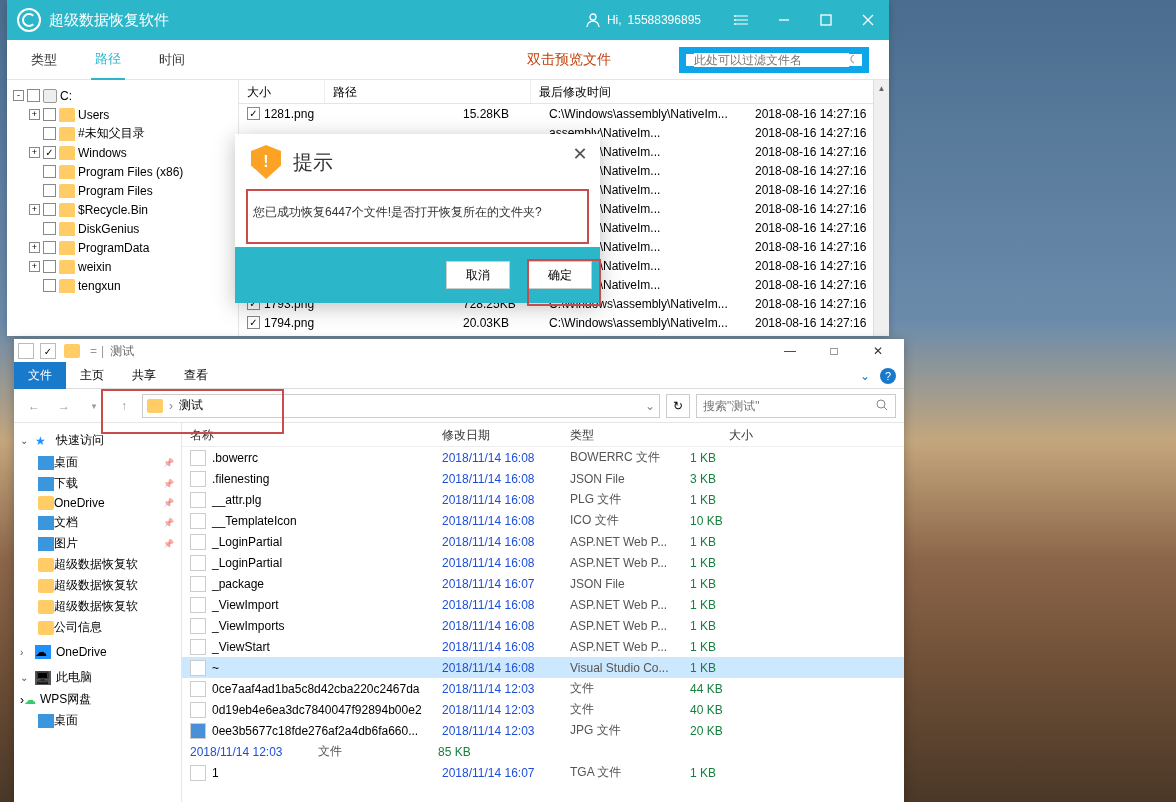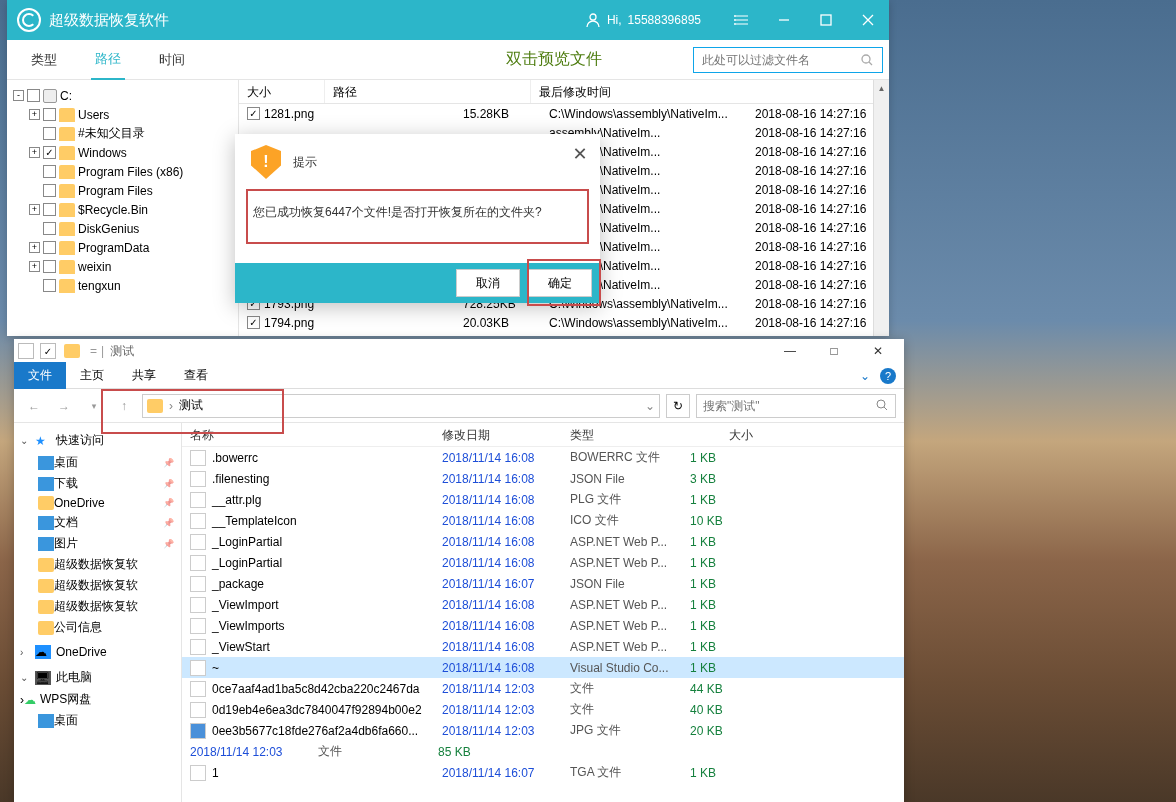--- a/index.html
+++ b/index.html
@@ -12,22 +12,22 @@
 .app1-logo::before{content:"";width:10px;height:10px;border:2px solid #fff;border-radius:50%;border-right-color:transparent}
 .app1-title{font-size:15px;flex:0 0 auto}
 .app1-spacer{flex:1}
 .app1-user{display:flex;align-items:center;gap:6px;margin-right:20px}
 .app1-user-icon{width:16px;height:16px}
 .app1-winbtns{display:flex}
 .app1-winbtn{width:42px;height:40px;display:flex;align-items:center;justify-content:center;cursor:pointer}
 .app1-tabs{height:40px;display:flex;align-items:center;padding:0 20px;gap:30px;border-bottom:1px solid #e5e5e5}
 .app1-tab{color:#333;cursor:pointer;padding:10px 4px;font-size:13px}
 .app1-tab.active{color:#2cb6c9;border-bottom:2px solid #2cb6c9}
-.app1-preview{position:absolute;left:499px;color:#4d7c0f;font-size:16px}
-.app1-filter{position:absolute;right:6px;width:190px;height:26px;border:1px solid #0ea5e9;padding:0 8px;display:flex;align-items:center}
+.app1-preview{position:absolute;left:520px;color:#c2410c;font-size:14px}
+.app1-filter{position:absolute;right:20px;width:190px;height:26px;border:7px solid #0ea5e9;padding:0 8px;display:flex;align-items:center}
 .app1-filter input{border:none;outline:none;flex:1;font-size:12px}
 .app1-body{display:flex;height:256px}
 .app1-tree{width:232px;border-right:1px solid #e5e5e5;padding:6px 4px;overflow:hidden}
 .tree-item{display:flex;align-items:center;height:19px;gap:3px;white-space:nowrap}
 .tree-toggle{width:11px;height:11px;border:1px solid #888;display:flex;align-items:center;justify-content:center;font-size:9px;line-height:1;cursor:pointer}
 .tree-spacer{width:11px;height:11px}
 .tree-check{width:13px;height:13px;border:1px solid #888;display:flex;align-items:center;justify-content:center;font-size:10px;cursor:pointer}
 .tree-icon{width:16px;height:14px;background:#fc6;border-radius:2px 2px 0 0}
 .tree-disk{width:14px;height:14px;border:1px solid #999;border-radius:2px;background:#eee}
 .tree-label{font-size:12px}
@@ -45,25 +45,25 @@
 .app1-td.c2{width:86px}
 .app1-td.c3{width:206px}
 .app1-td.c4{flex:1}
 .row-check{width:13px;height:13px;border:1px solid #888;display:flex;align-items:center;justify-content:center;font-size:10px}
 .app1-scrollbar{position:absolute;right:0;top:0;bottom:0;width:16px;background:#f0f0f0;border-left:1px solid #ddd}
 .app1-scrollbar-up,.app1-scrollbar-down{height:16px;display:flex;align-items:center;justify-content:center;font-size:8px;color:#666}
 
 .dialog{position:absolute;left:235px;top:134px;width:365px;height:169px;background:#fff;box-shadow:0 4px 20px rgba(0,0,0,.25)}
 .dialog-head{height:56px;display:flex;align-items:center;padding:0 16px;position:relative}
 .dialog-shield{width:30px;height:34px;background:#fca326;clip-path:polygon(50% 0,100% 18%,100% 60%,50% 100%,0 60%,0 18%);display:flex;align-items:center;justify-content:center;color:#fff;font-weight:bold;font-size:16px;margin-right:12px}
-.dialog-title{font-size:12px;color:#333}
+.dialog-title{font-size:20px;color:#333}
 .dialog-close{position:absolute;right:8px;top:8px;width:24px;height:24px;cursor:pointer;display:flex;align-items:center;justify-content:center;font-size:18px;color:#555}
 .dialog-msg{padding:14px 18px;font-size:12px;color:#333}
 .dialog-msg-box{border:2px solid #c84c4c;position:absolute;left:246px;top:189px;width:343px;height:55px;pointer-events:none}
-.dialog-foot{position:absolute;bottom:0;left:0;right:0;height:40px;background:#2cb6c9;display:flex;justify-content:flex-end;align-items:center;gap:0}
+.dialog-foot{position:absolute;bottom:0;left:0;right:0;height:56px;background:#2cb6c9;display:flex;justify-content:flex-end;align-items:center;gap:10px}
 .dialog-btn{width:64px;height:28px;background:#fff;border:1px solid #ccc;margin-right:8px;cursor:pointer;font-size:12px}
 .dialog-ok-redbox{position:absolute;left:527px;top:259px;width:74px;height:47px;border:2px solid #c84c4c;pointer-events:none}
 
 .app2{position:absolute;left:14px;top:339px;width:890px;height:463px;background:#fff;box-shadow:0 2px 10px rgba(0,0,0,.25);display:flex;flex-direction:column}
 .app2-titlebar{height:24px;display:flex;align-items:center;padding:0 4px;background:#fff}
 .app2-ticon{width:16px;height:14px;background:#fc6;border-radius:2px;margin-right:6px}
 .app2-qat{display:flex;gap:6px;align-items:center;margin-right:8px}
 .qat-box{width:16px;height:16px;border:1px solid #bbb;display:flex;align-items:center;justify-content:center;font-size:10px}
 .app2-ttext{color:#666;font-size:12px}
 .app2-wbtns{margin-left:auto;display:flex}

